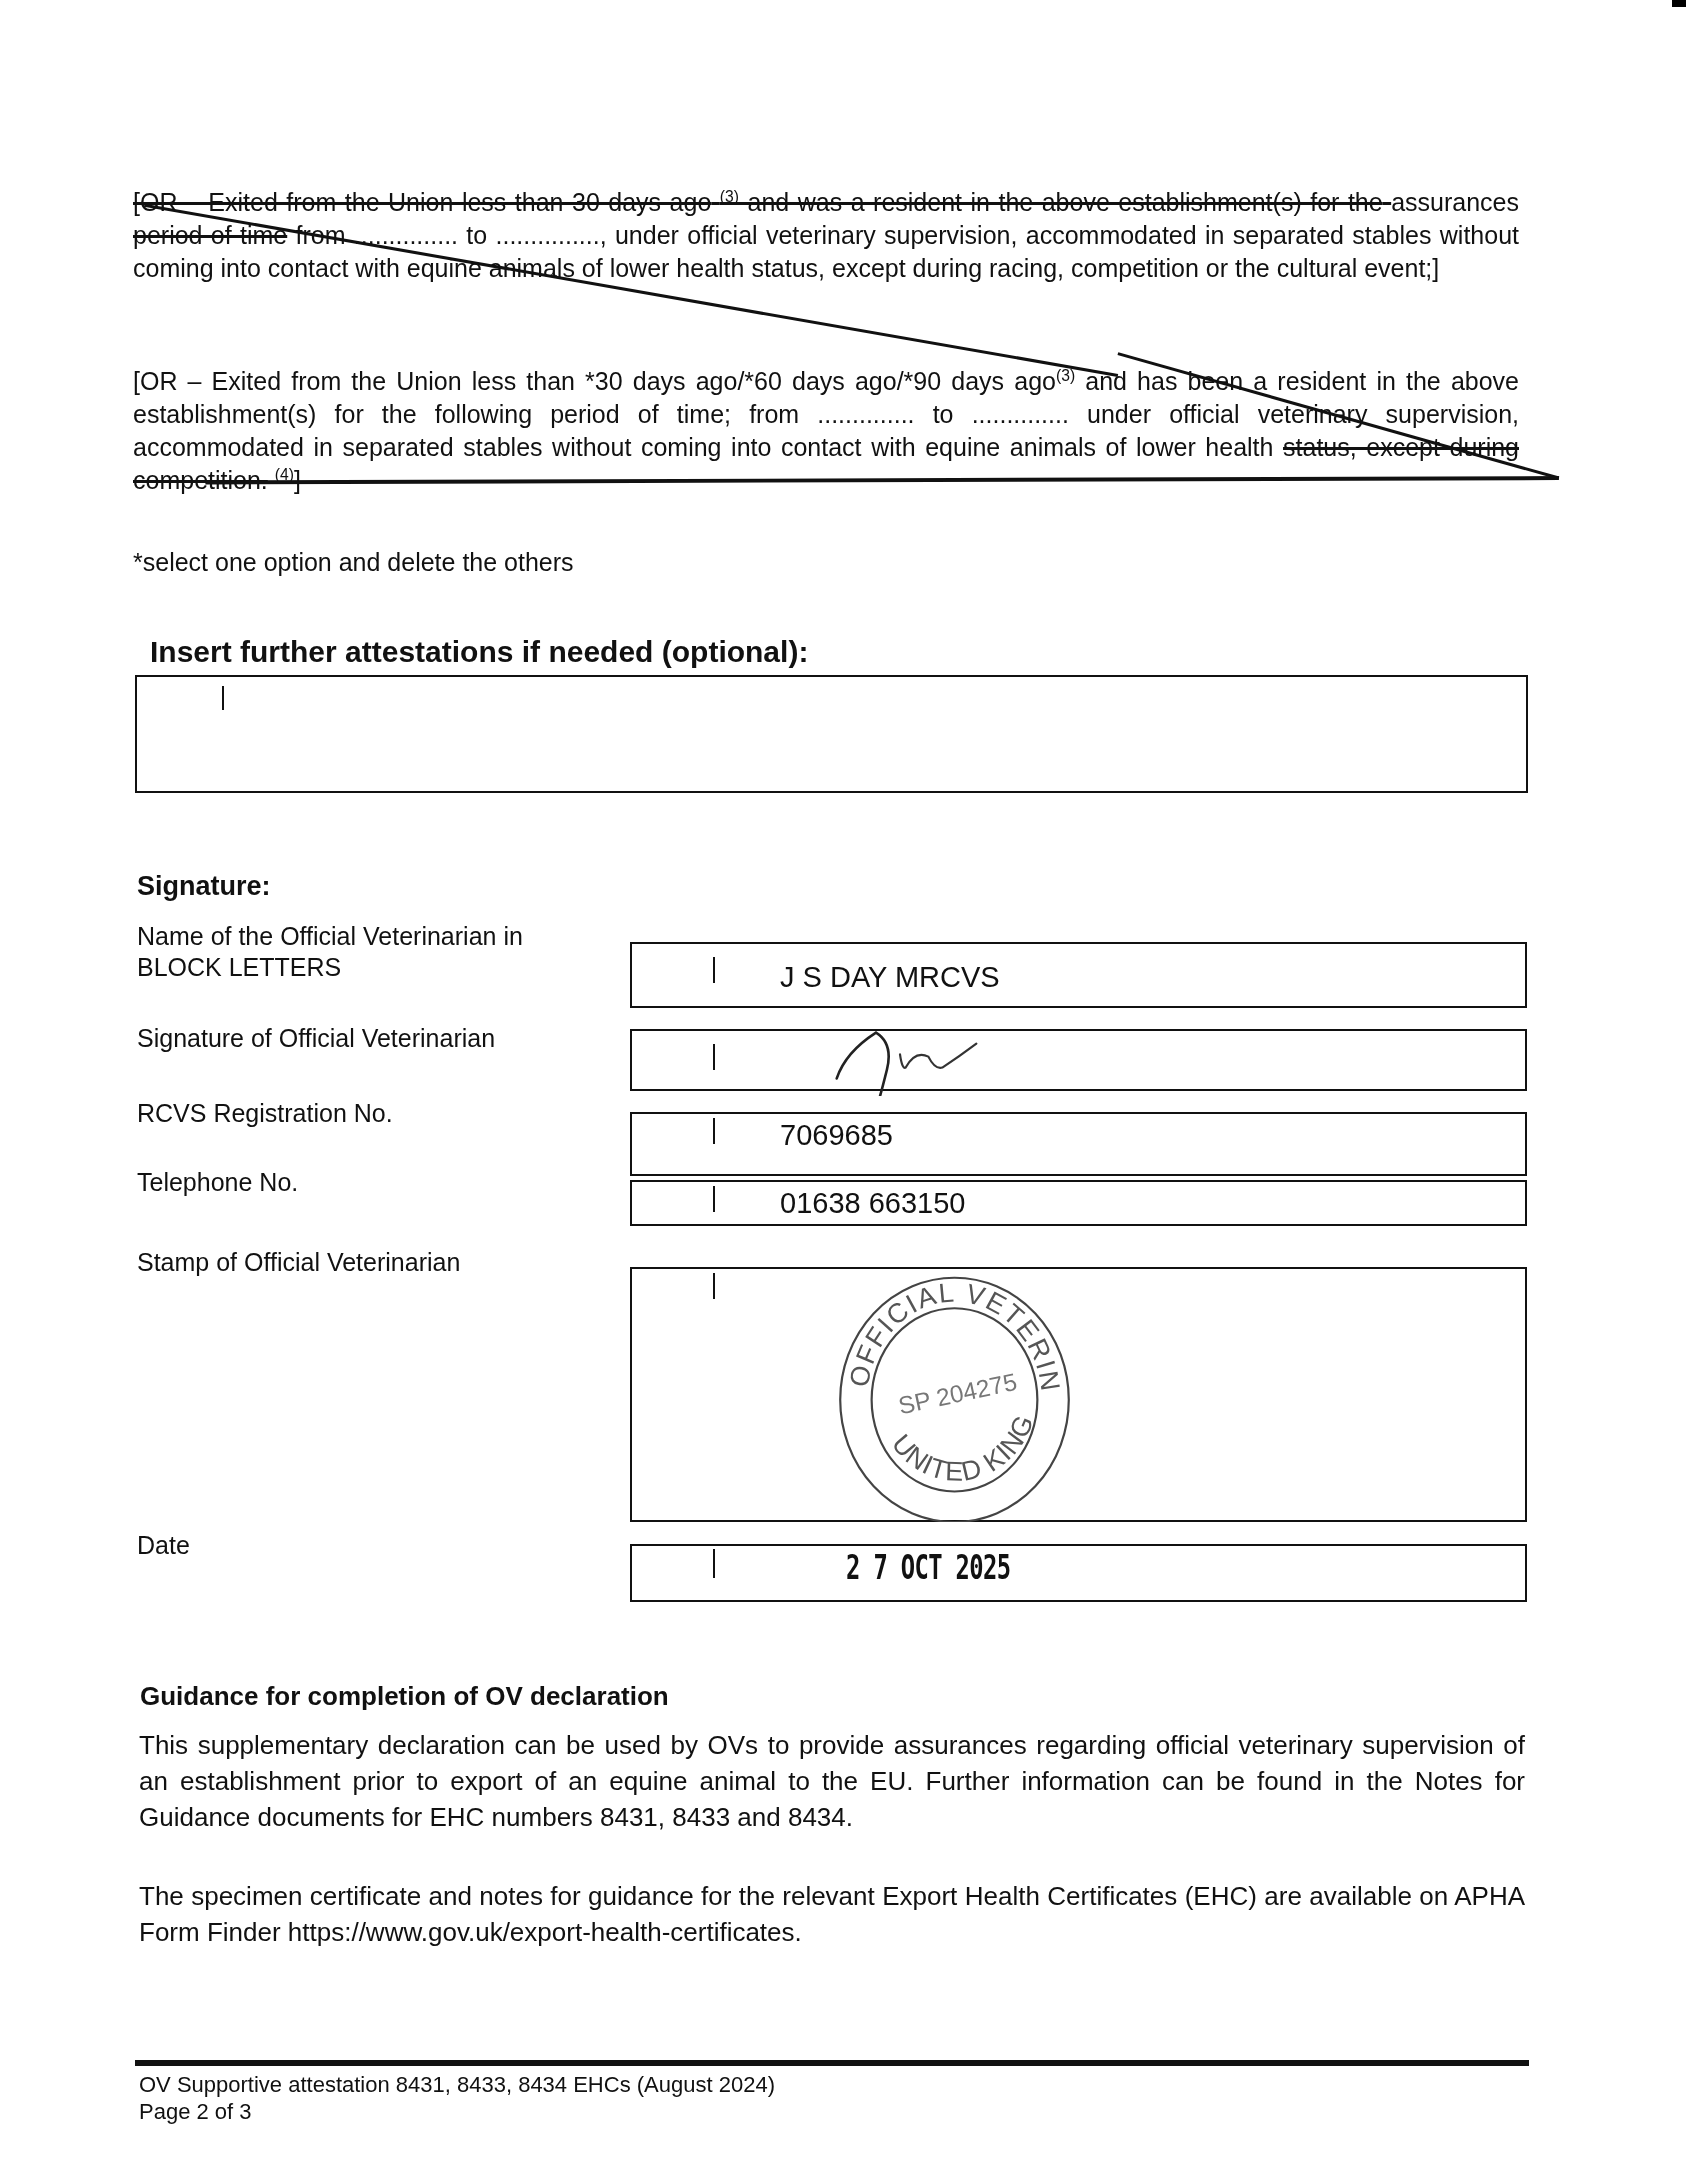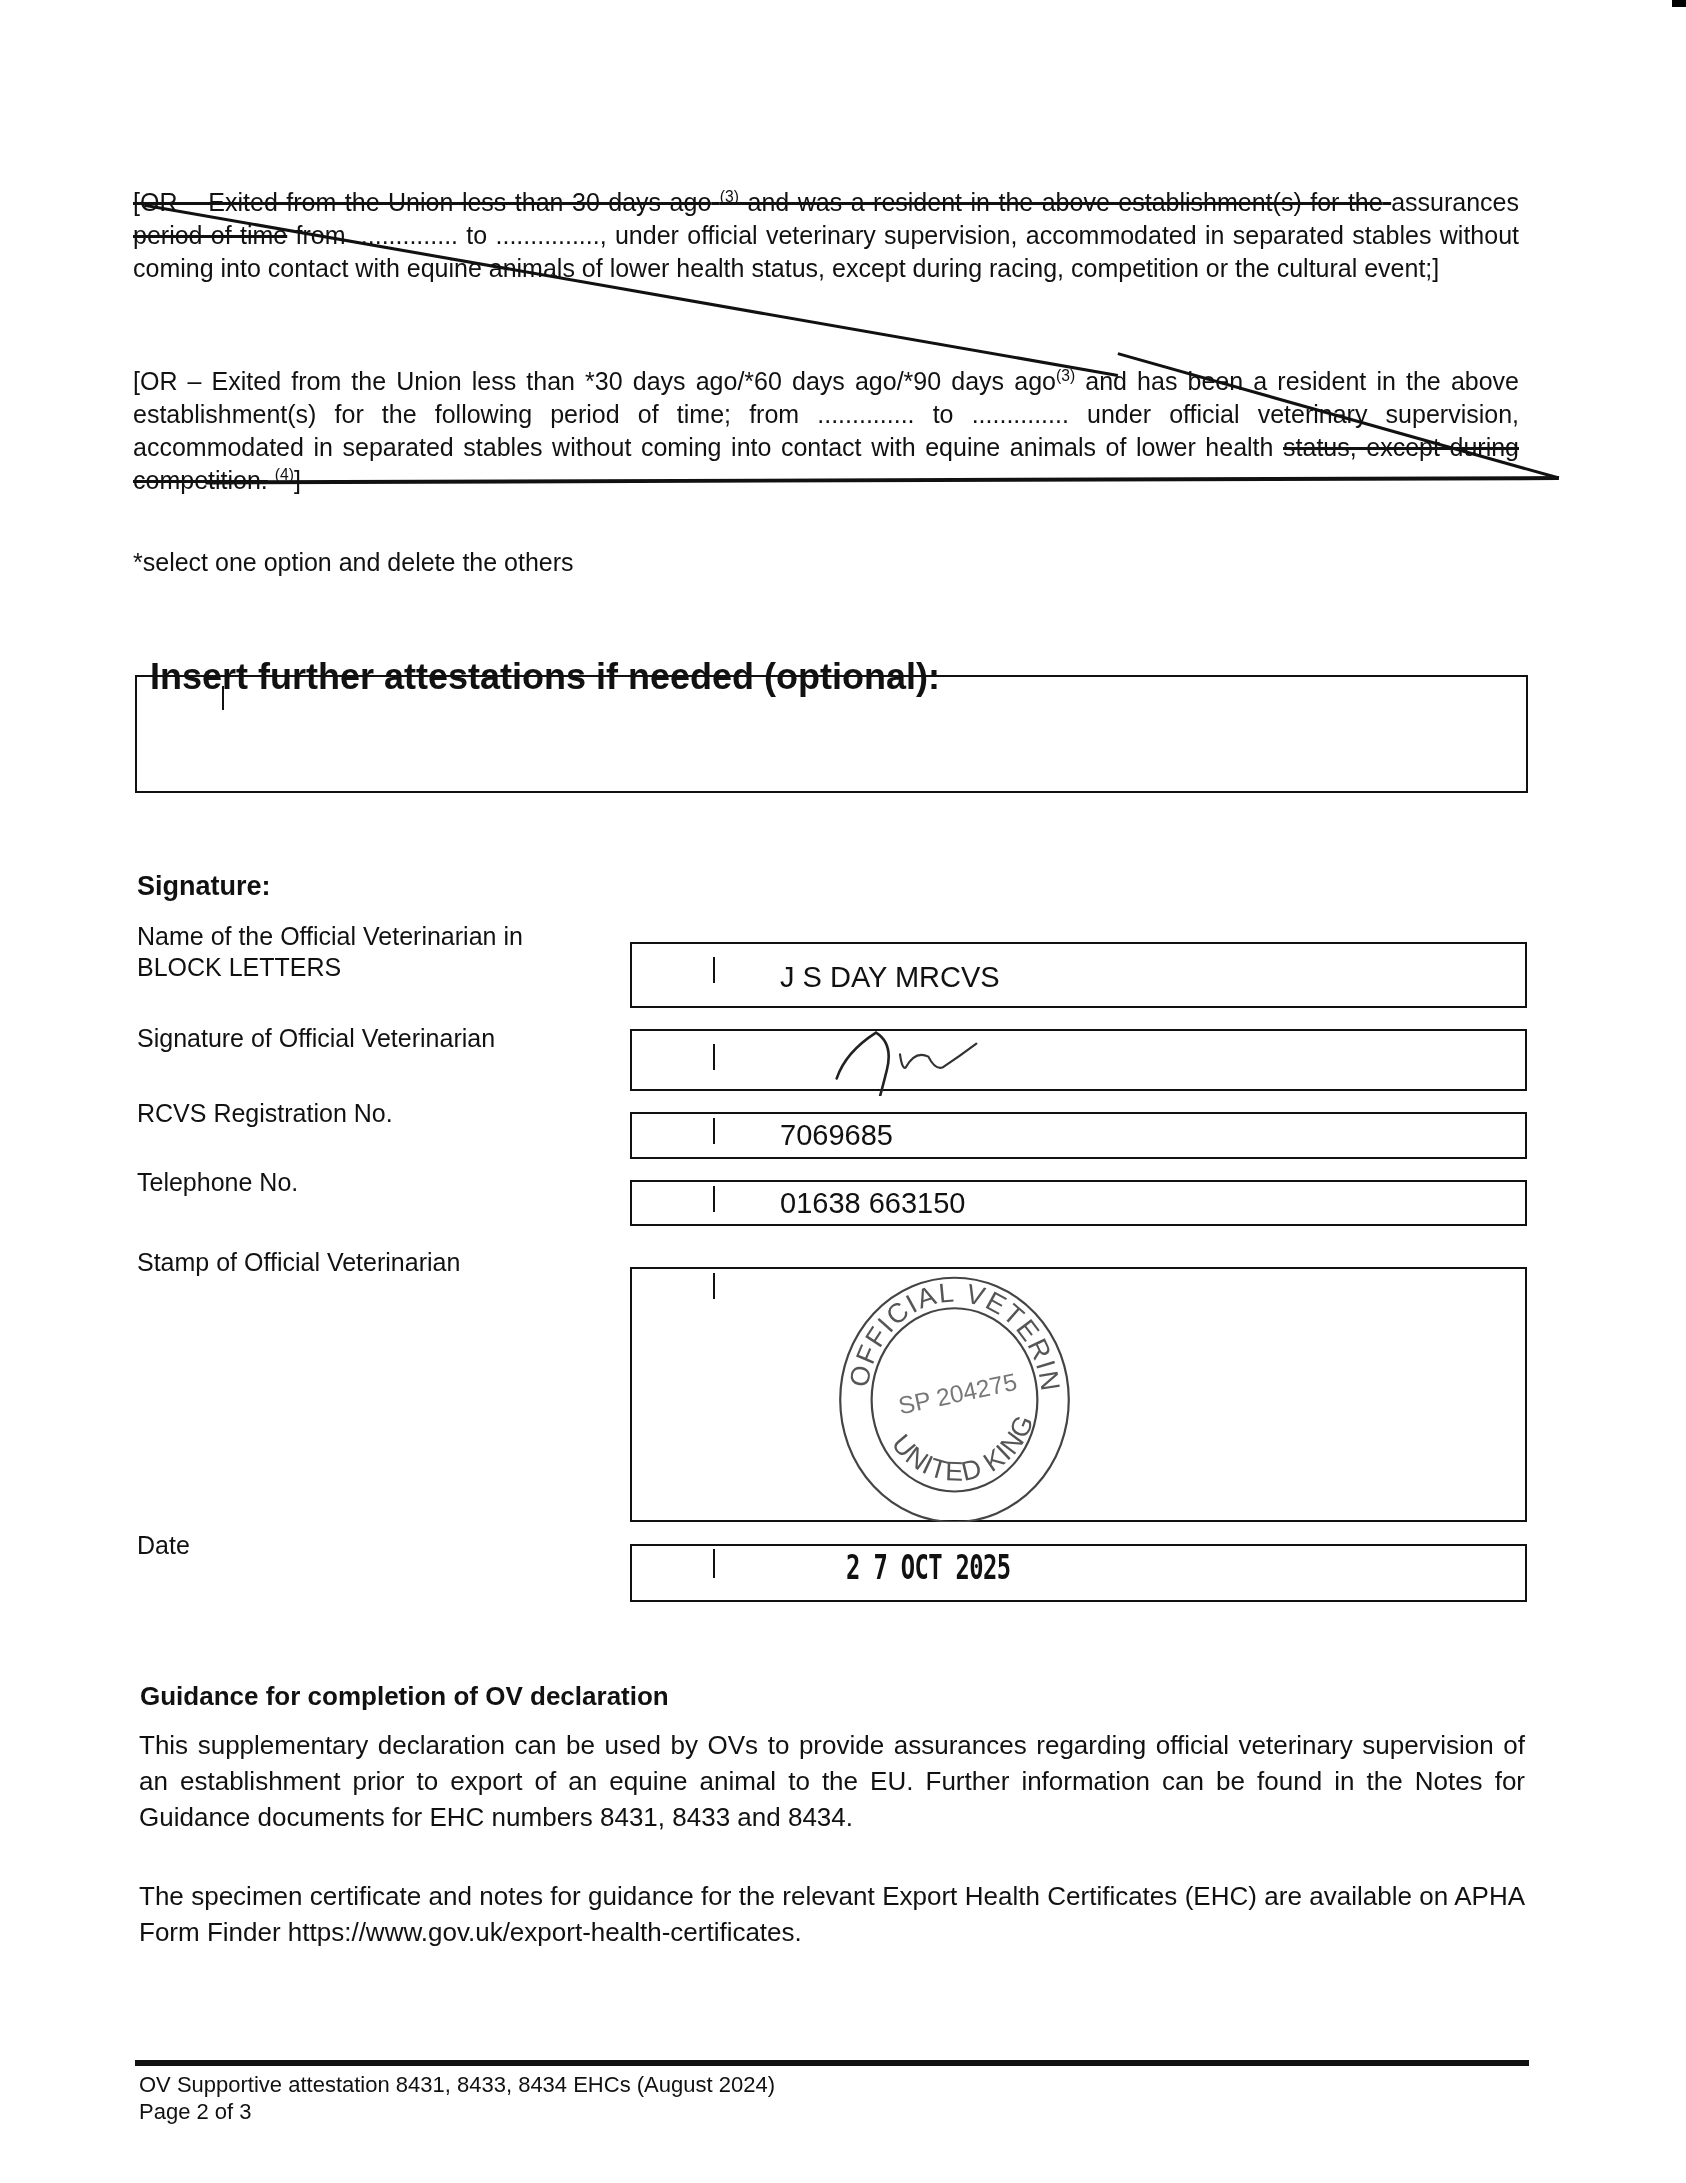--- a/index.html
+++ b/index.html
@@ -5,21 +5,21 @@
   html, body { margin: 0; padding: 0; background: #ffffff; }
   body { width: 1687px; height: 2183px; position: relative; overflow: hidden;
          font-family: "Liberation Sans", sans-serif; color: #111; }
   .abs { position: absolute; }
   .corner-mark { left: 1672px; top: 0; width: 14.4px; height: 7px; background: #000; }
   .para { left: 133px; width: 1386px; font-size: 25px; line-height: 33px; text-align: justify; }
   .para .struck { text-decoration: line-through; text-decoration-thickness: 2.6px; }
   .sup { font-size: 15.7px; vertical-align: super; line-height: 0; }
   .diag { left: 0; top: 0; width: 1687px; height: 2183px; pointer-events: none; }
   .note { left: 133px; top: 548px; font-size: 25px; }
-  .h-optional { left: 150px; top: 635px; font-size: 36px; font-weight: bold; margin-top: 21px; }
+  .h-optional { left: 150px; top: 635px; font-size: 30px; font-weight: bold; }
   .box { border: 2.6px solid #111; box-sizing: border-box; }
   .opt-box { left: 135px; top: 675px; width: 1393px; height: 118px; }
   .cursor { position: absolute; width: 1.7px; background: #111; }
   .h-sig { left: 137px; top: 871px; font-size: 27px; font-weight: bold; }
   .label { left: 137px; font-size: 25px; line-height: 31px; }
   .field { left: 630px; width: 897px; margin-top: 25px; }
   .field-val { position: absolute; left: 148px; font-size: 29px; }
   .stamp-svg { position: absolute; left: 196px; top: 0; }
   .h-guid { left: 140px; top: 1681px; font-size: 26px; font-weight: bold; }
   .gpara { left: 139px; width: 1386px; font-size: 26px; line-height: 36px; text-align: justify; }
@@ -70,21 +70,21 @@
 <div class="abs label" style="top:1023px;">Signature of Official Veterinarian</div>
 <div class="abs box field" style="top:1004px; height:62px;">
   <div class="cursor" style="left:81px; top:13px; height:26px;"></div>
   <svg style="position:absolute; left:196px; top:-5.2px;" width="192" height="70" viewBox="0 0 440 160">
     <path d="M20 120 Q40 60 110 15 Q150 40 135 100 Q125 140 118 165" fill="none" stroke="#222" stroke-width="6" stroke-linecap="round"></path>
     <path d="M165 65 Q170 100 178 95 Q200 55 230 70 Q245 100 262 95 Q300 70 340 40" fill="none" stroke="#333" stroke-width="5" stroke-linecap="round"></path>
   </svg>
 </div>
 
 <div class="abs label" style="top:1098px;">RCVS Registration No.</div>
-<div class="abs box field" style="top:1087px; height:47px;">
+<div class="abs box field" style="top:1087px; height:64px;">
   <div class="cursor" style="left:81px; top:4.4px; height:26px;"></div>
   <span class="field-val" style="top:5.2px;">7069685</span>
 </div>
 
 <div class="abs label" style="top:1167px;">Telephone No.</div>
 <div class="abs box field" style="top:1155px; height:46px;">
   <div class="cursor" style="left:81px; top:4.4px; height:26px;"></div>
   <span class="field-val" style="top:5.2px;">01638 663150</span>
 </div>
 

